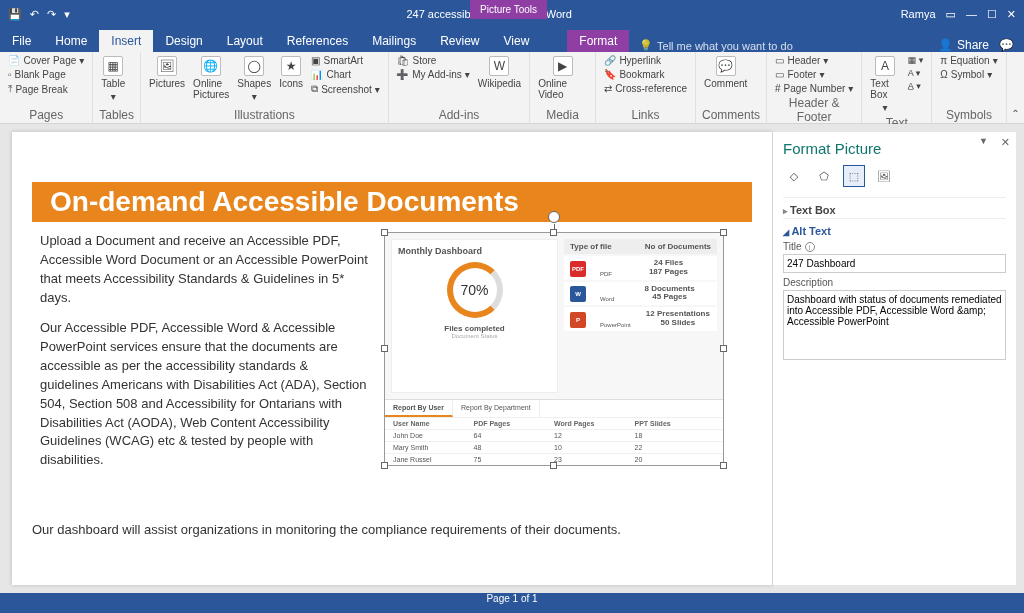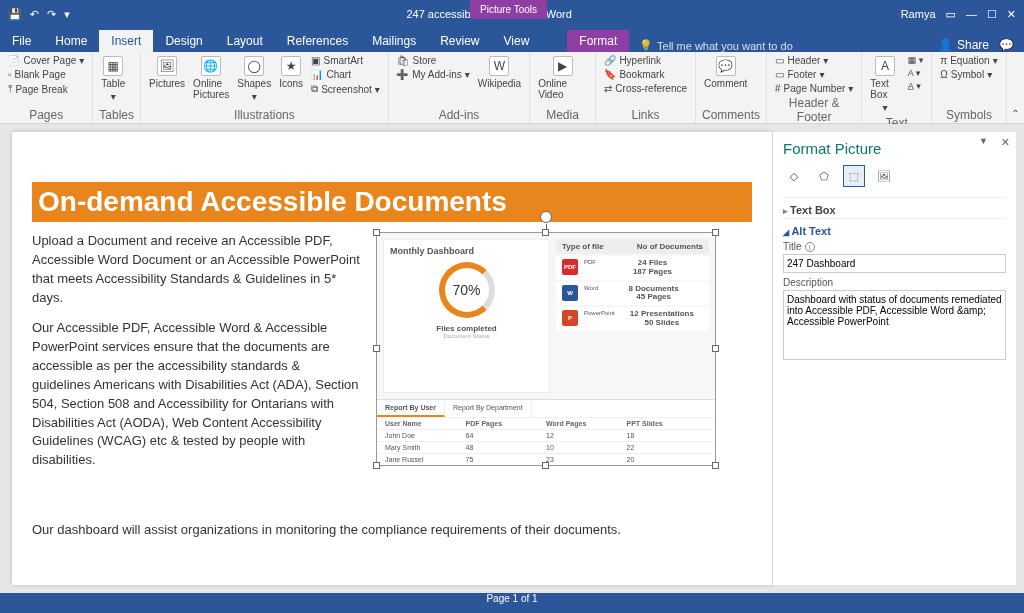--- a/index.html
+++ b/index.html
@@ -28,41 +28,41 @@
 .ribbon .group .label { text-align: center; color: #666; font-size: 12px; padding: 1px 0; }
 .ribbon .stack { display: flex; flex-direction: column; gap: 1px; justify-content: flex-start; }
 .ribbon .stack .item { display: flex; align-items: center; gap: 3px; padding: 1px 2px; white-space: nowrap; cursor: pointer; }
 .ribbon .big { display: flex; flex-direction: column; align-items: center; gap: 2px; padding: 2px; cursor: pointer; }
 .ribbon .big .ic { width: 20px; height: 20px; border: 1px solid #bbb; border-radius: 2px; background: #fff; display: flex; align-items: center; justify-content: center; font-size: 12px; }
 .ribbon .collapse { width: 20px; display: flex; align-items: flex-end; justify-content: center; padding-bottom: 4px; cursor: pointer; }
 
 
 .docarea { position: absolute; top: 124px; left: 0; right: 0; bottom: 20px; display: flex; background: #e6e6e6; }
 .page { background: #fff; margin: 8px 0 8px 12px; width: 760px; box-shadow: 0 0 4px rgba(0,0,0,.2); padding: 50px 20px 20px; position: relative; }
-.doc-title { background: #e8851d; color: #fff; font-size: 28px; font-weight: bold; padding: 4px 6px; margin-bottom: 10px;}
-.doc-body { display: flex; gap: 14px; }
+.doc-title { background: #e8851d; color: #fff; font-size: 28px; font-weight: bold; padding: 4px 18px; margin-bottom: 10px;}
+.doc-body { display: flex; gap: 14px; margin-left: 8px; }
 .col-text { flex: 0 0 330px; font-size: 13px; line-height: 1.45; color: #333; }
 .col-text p { margin-bottom: 12px; }
 .below { font-size: 13px; color: #333; margin-top: 40px; }
 
 
 .imgwrap { position: relative; border: 1px solid #999; width: 340px; height: 234px; }
 .imgwrap .handle { position: absolute; width: 7px; height: 7px; background: #fff; border: 1px solid #666; }
 .h-tl{top:-4px;left:-4px}.h-tr{top:-4px;right:-4px}.h-bl{bottom:-4px;left:-4px}.h-br{bottom:-4px;right:-4px}
 .h-t{top:-4px;left:50%;margin-left:-4px}.h-b{bottom:-4px;left:50%;margin-left:-4px}
 .h-l{left:-4px;top:50%;margin-top:-4px}.h-r{right:-4px;top:50%;margin-top:-4px}
 .rotate { position:absolute; top:-22px; left:50%; margin-left:-6px; width:12px;height:12px;border:1px solid #666;border-radius:50%;background:#fff;}
 .rotate::after{content:"";position:absolute;top:12px;left:5px;width:1px;height:8px;background:#666;}
 .dash { width: 100%; height: 100%; background: #f7f7f7; font-size: 8px; color: #555; display: flex; flex-direction: column; }
 .dash-top { flex: 1; display: flex; }
 .dash-left { flex: 1; background: #fff; margin: 6px; border: 1px solid #eee; text-align: center; padding: 6px; }
 .dash-left .donut { width: 56px; height: 56px; border-radius: 50%; border: 6px solid #e8851d; border-right-color: #ddd; margin: 6px auto; display: flex; align-items: center; justify-content: center; font-size: 14px; font-weight: normal; color: #333; }
 .dash-right { flex: 1; margin: 6px 6px 6px 0; }
 .dr-head { display:flex; background:#eee; padding:3px 6px; justify-content:space-between; font-weight:bold;}
-.dr-row { display:flex; align-items:flex-start; background:#fff; margin-top:2px; padding:3px 6px; gap:6px;}
+.dr-row { display:flex; align-items:flex-end; background:#fff; margin-top:2px; padding:3px 6px; gap:14px;}
 .dr-ic { width:16px;height:16px; border-radius:2px; display:flex;align-items:center;justify-content:center;color:#fff;font-size:6px;font-weight:bold;}
 .dr-stats{flex:1;text-align:center;line-height:1.1}
 .tabs { display:flex; background:#fff; border-top:1px solid #ddd; font-size:7px;}
 .tabs span{padding:4px 8px;border-right:1px solid #eee;}
 .tabs span.act{border-bottom:2px solid #e8851d;font-weight:bold;}
 .tbl { background:#fff; font-size:7px;}
 .tbl .row{display:flex;padding:2px 8px;border-top:1px solid #f0f0f0;}
 .tbl .row span{flex:1;}
 .tbl .row.hd{font-weight:bold;color:#666;}
 

